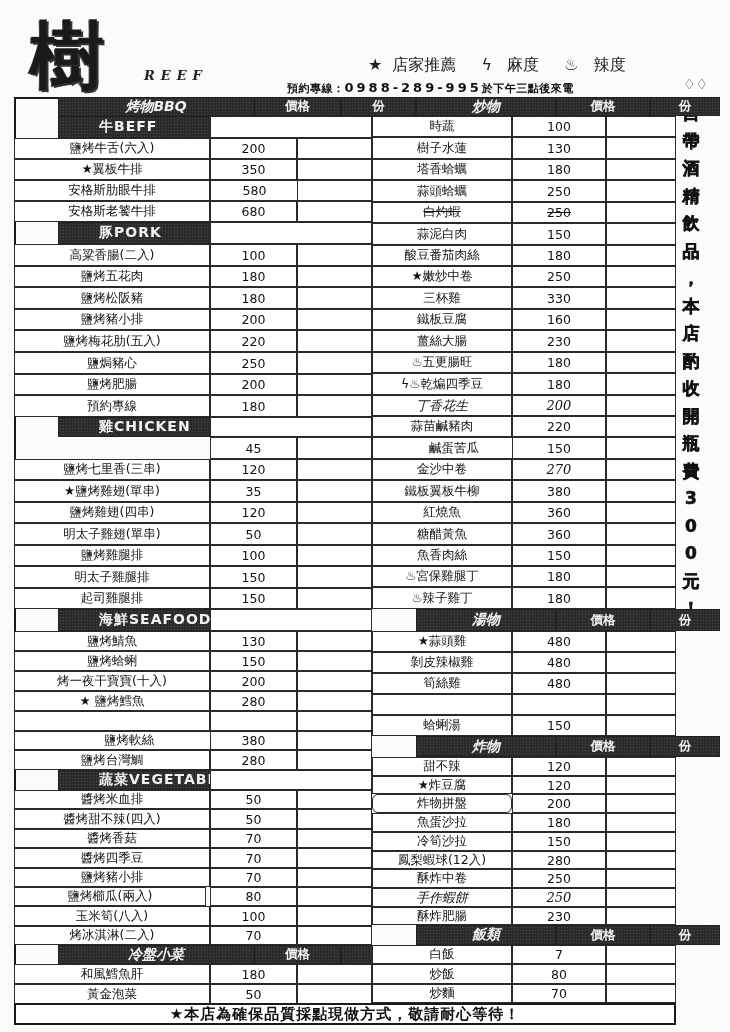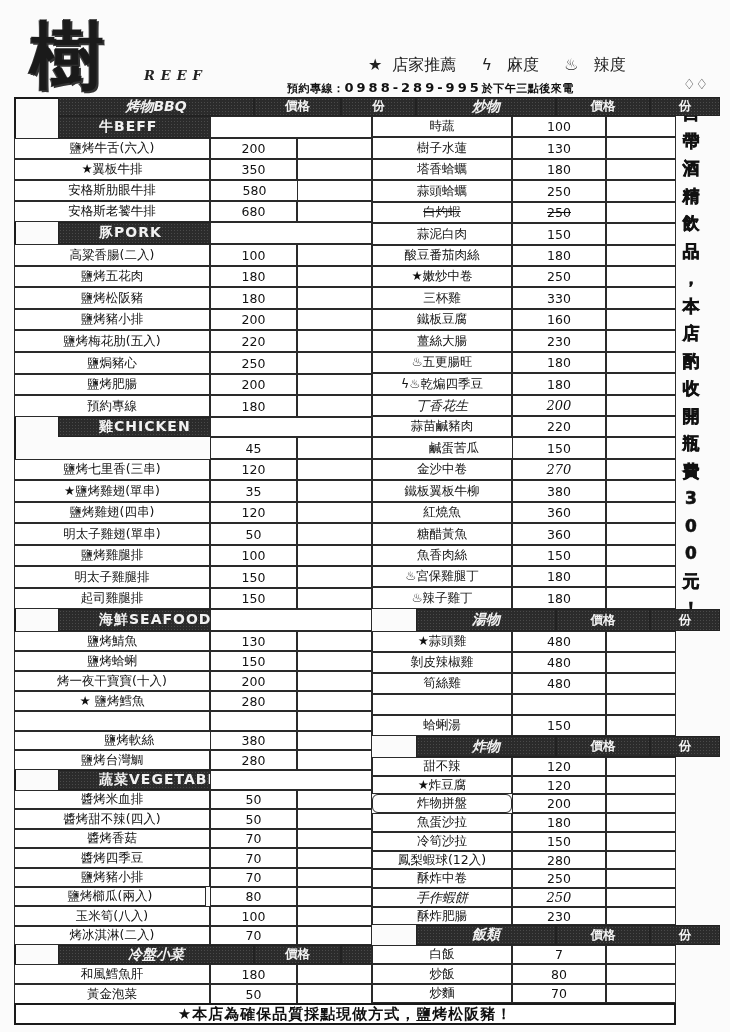--- a/index.html
+++ b/index.html
@@ -371,13 +371,13 @@
     <div class="cell " style="left: 512px; top: 945px; width: 94px; height: 19px;">7</div>
     <div class="cell " style="left: 606px; top: 945px; width: 70px; height: 19px;"></div>
     <div class="cell " style="left: 372px; top: 964px; width: 140px; height: 20px;">炒飯</div>
     <div class="cell " style="left: 512px; top: 964px; width: 94px; height: 20px;">80</div>
     <div class="cell " style="left: 606px; top: 964px; width: 70px; height: 20px;"></div>
     <div class="cell " style="left: 372px; top: 984px; width: 140px; height: 19px;">炒麵</div>
     <div class="cell " style="left: 512px; top: 984px; width: 94px; height: 19px;">70</div>
     <div class="cell " style="left: 606px; top: 984px; width: 70px; height: 19px;"></div>
   </div>
 
-<div class="footer">★本店為確保品質採點現做方式，鹽烤松阪豬！</div>
+<div class="footer">★本店為確保品質採點現做方式，敬請耐心等待！</div>
 
 </body></html>

